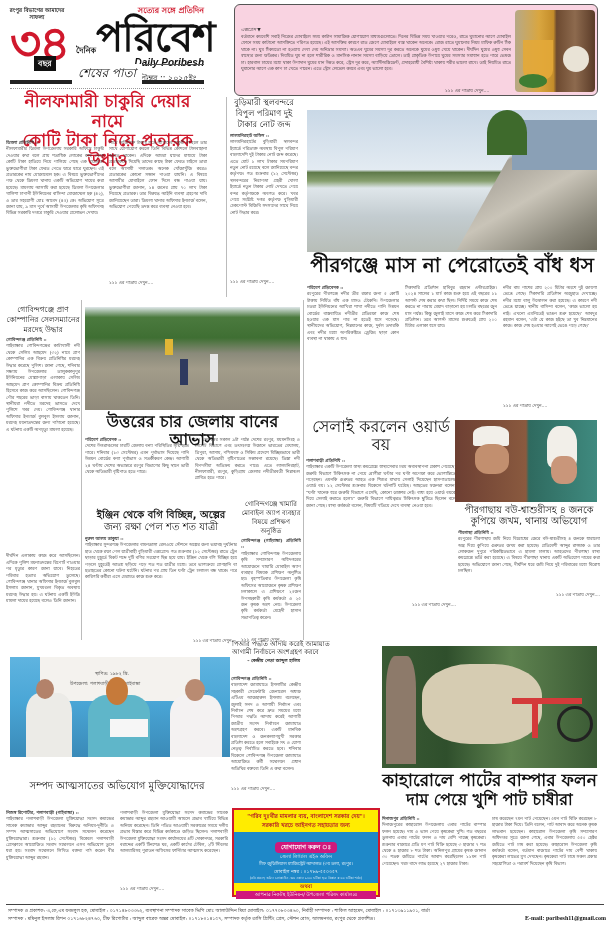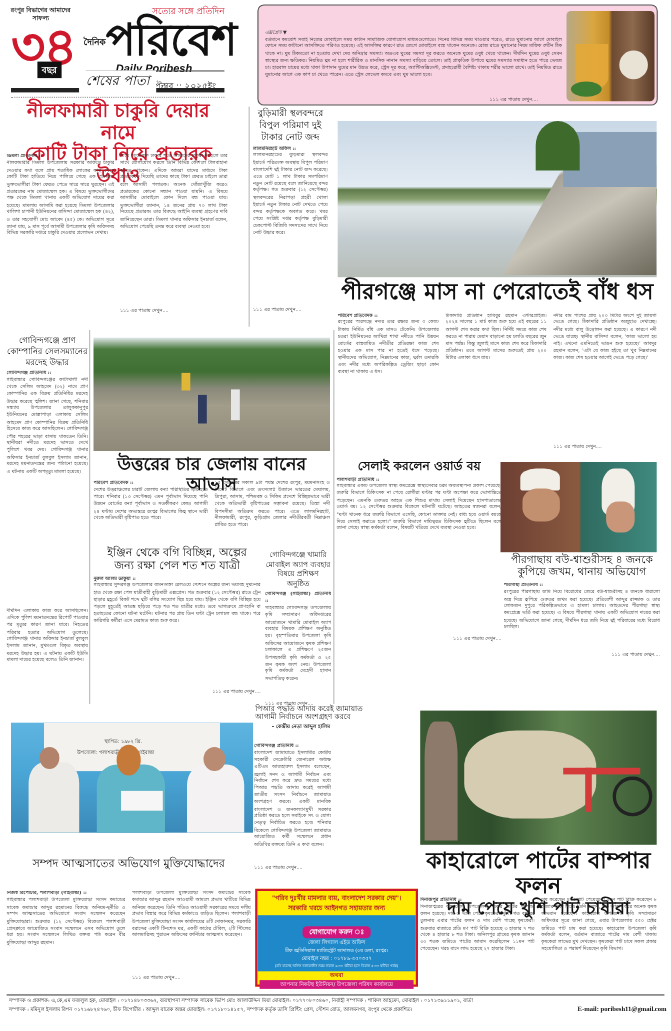--- a/index.html
+++ b/index.html
@@ -10,44 +10,44 @@
   .more { font-size:4.3px; color:#333; }
   .hl { font-family:"DejaVu Sans", sans-serif; text-align:center; color:#111; font-weight:bold; line-height:1.15; }
   .photo { overflow:hidden; }
   .rule { background:#222; }
   
   .tagline-left { font-size:5.5px; line-height:7px; text-align:center; color:#222; font-weight:bold; }
   .years-num { color:#d0182c; font-weight:bold; font-size:48px; line-height:40px; font-family:Liberation Serif, serif; letter-spacing:-2px; }
   .years-tag { background:#111; color:#fff; font-size:8px; padding:1px 4px; font-weight:bold; }
   .brand-main { font-size:40px; font-weight:900; letter-spacing:-1px; color:#111; font-family:"DejaVu Serif", serif; line-height:40px; }
   .brand-sub { font-size:10px; font-style:italic; font-weight:bold; color:#111; font-family:"Liberation Sans", sans-serif; }
-  .brand-tag { font-size:8px; color:#d0182c; font-weight:normal; }
+  .brand-tag { font-size:8px; color:#d0182c; font-weight:bold; }
   .date-line { font-size:8px; color:#222; }
   .section-label { font-size:12px; font-style:italic; color:#111; background:#fff; padding:0 6px; }
   
   .ad-box { border:2px solid #d0182c; }
   .ad-blue { background:#1e88c8; color:#fff; }
   .ad-pill { background:#d0187c; color:#fff; border-radius:4px; }
 </style>
 </head>
 <body>
 
 <div class="abs" style="left:0;top:0;width:205px;height:92px;">
   <div class="abs tagline-left" style="left:8px;top:7px;width:58px;">রংপুর বিভাগের আমাদের সাফল্য</div>
   <div class="abs" style="left:10px;top:24px;width:60px;height:40px;">
     <div class="years-num">৩৪</div>
     <div class="abs years-tag" style="left:24px;top:32px;">বছর</div>
   </div>
   <div class="abs" style="left:76px;top:4px;width:128px;">
     <div class="brand-tag" style="text-align:right;">সত্যের সঙ্গে প্রতিদিন</div>
-    <div style="display:flex;align-items:center;">
+    <div style="display:flex;align-items:flex-end;">
       <span style="font-size:8px;font-weight:bold;margin-top:2px;">দৈনিক</span>
       <span class="brand-main">পরিবেশ</span>
     </div>
-    <div class="brand-sub" style="text-align:center;font-style:italic;">Daily Poribesh</div>
+    <div class="brand-sub" style="text-align:right;font-style:italic;">Daily Poribesh</div>
     <div class="abs rule" style="left:2px;top:60px;width:126px;height:1px;background:#555;"></div>
     <div class="date-line" style="text-align:center;margin-top:4px;">রবিবার :: ১৪ সেপ্টেম্বর :: ২০২৫ইং</div>
   </div>
   <div class="abs" style="left:10px;top:70px;width:194px;height:14px;display:flex;align-items:flex-end;">
     <div class="rule" style="flex:1;height:4px;"></div>
     <span class="section-label">শেষের পাতা</span>
     <div class="rule" style="flex:1;height:4px;"></div>
   </div>
   <div class="abs" style="left:10px;top:88px;width:194px;border-top:1px dotted #999;"></div>
 </div>
@@ -120,36 +120,36 @@
   <div class="abs" style="left:0;top:0;width:104px;">
     <div class="body-text" style="font-weight:bold;">পরিবেশ প্রতিবেদক ::</div>
     <div class="body-text" style="height:46px;">দেশের উত্তরাঞ্চলের চারটি জেলায় বন্যা পরিস্থিতির সৃষ্টি হতে পারে। শনিবার (১৩ সেপ্টেম্বর) এমন পূর্বাভাস দিয়েছে পানি উন্নয়ন বোর্ডের বন্যা পূর্বাভাস ও সতর্কীকরণ কেন্দ্র। আগামী ২৪ ঘণ্টায় দেশের অভ্যন্তরে রংপুর বিভাগের কিছু স্থানে ভারী থেকে অতিভারী বৃষ্টিপাত হতে পারে।</div>
   </div>
   <div class="abs" style="left:110px;top:0;width:105px;">
     <div class="body-text" style="height:54px;">১৫ সেপ্টেম্বর সকাল ৯টা পর্যন্ত দেশের রংপুর, ময়মনসিংহ ও সিলেট বিভাগে এবং তৎসংলগ্ন উজানে ভারতের মেঘালয়, ত্রিপুরা, আসাম, পশ্চিমবঙ্গ ও সিকিম প্রদেশে বিচ্ছিন্নভাবে ভারী থেকে অতিভারী বৃষ্টিপাতের সম্ভাবনা রয়েছে। তিস্তা নদী বিপদসীমা অতিক্রম করতে পারে। এতে লালমনিরহাট, নীলফামারী, রংপুর, কুড়িগ্রাম জেলার নদীতীরবর্তী নিম্নাঞ্চল প্লাবিত হতে পারে।</div>
   </div>
 </div>
 
 <div class="abs" style="left:85px;top:497px;width:152px;height:150px;">
-  <div class="hl" style="font-size:10px;font-weight:normal;">ইঞ্জিন থেকে বগি বিচ্ছিন্ন, অল্পের</div>
+  <div class="hl" style="font-size:10px;font-weight:bold;margin-top:12px;">ইঞ্জিন থেকে বগি বিচ্ছিন্ন, অল্পের</div>
   <div class="hl" style="font-size:10px;font-weight:normal;">জন্য রক্ষা পেল শত শত যাত্রী</div>
   <div class="body-text" style="font-weight:bold;margin-top:4px;">নুরুল আলম ডাকুয়া ::</div>
   <div class="body-text" style="height:96px;">গাইবান্ধার সুন্দরগঞ্জ উপজেলার বামনডাঙ্গা রেলওয়ে স্টেশনে অল্পের জন্য ভয়াবহ দুর্ঘটনার হাত থেকে রক্ষা পেল যাত্রীবাহী বুড়িমারী এক্সপ্রেস। গত শুক্রবার (১২ সেপ্টেম্বর) রাতে ট্রেন ছাড়ার মুহূর্তে বিকট শব্দে দুটি বগির সংযোগ ছিন্ন হয়ে যায়। ইঞ্জিন থেকে বগি বিচ্ছিন্ন হয়ে পড়লে মুহূর্তেই আতঙ্ক ছড়িয়ে পড়ে শত শত যাত্রীর মধ্যে। তবে ভাগ্যক্রমে প্রাণহানি বা হতাহতের কোনো ঘটনা ঘটেনি। ঘটনার পর প্রায় তিন ঘণ্টা ট্রেন চলাচল বন্ধ থাকে। পরে কারিগরি কর্মীরা এসে মেরামত কাজ শুরু করে।</div>
   <div class="more" style="text-align:right;">১১১ এর পাতায় দেখুন....</div>
 </div>
 
 <div class="abs" style="left:241px;top:500px;width:60px;height:140px;">
   <div class="hl" style="font-size:6.6px;line-height:9px;font-weight:normal;">গোবিন্দগঞ্জে খামারি মোবাইল অ্যাপ ব্যবহার বিষয়ে প্রশিক্ষণ অনুষ্ঠিত</div>
   <div class="body-text" style="font-weight:bold;margin-top:2px;">গোবিন্দগঞ্জ (গাইবান্ধা) প্রতিনিধি ::</div>
   <div class="body-text" style="height:86px;">গাইবান্ধার গোবিন্দগঞ্জ উপজেলায় কৃষি সম্প্রসারণ অধিদপ্তরের আয়োজনে খামারি মোবাইল অ্যাপ ব্যবহার বিষয়ক প্রশিক্ষণ অনুষ্ঠিত হয়। বৃহস্পতিবার উপজেলা কৃষি অফিসের আয়োজনে কৃষক প্রশিক্ষণ চলাকালে এ প্রশিক্ষণে ২৫জন উপসহকারী কৃষি কর্মকর্তা ও ২৫ জন কৃষক অংশ নেয়। উপজেলা কৃষি কর্মকর্তা মেহেদী হাসান সভাপতিত্ব করেন।</div>
   <div class="more">১১১ এর পাতায় দেখুন....</div>
 </div>
 
 <div class="abs" style="left:306px;top:418px;width:150px;height:185px;">
-  <div class="hl" style="font-size:11px;font-weight:bold;">সেলাই করলেন ওয়ার্ড বয়</div>
+  <div class="hl" style="font-size:16px;font-weight:normal;">সেলাই করলেন ওয়ার্ড বয়</div>
   <div class="body-text" style="font-weight:bold;margin-top:3px;">পলাশবাড়ী প্রতিনিধি ::</div>
   <div class="body-text" style="height:138px;">গাইবান্ধার একটি উপজেলা স্বাস্থ্য কমপ্লেক্সে স্বাস্থ্যসেবার চরম অব্যবস্থাপনা প্রকাশ পেয়েছে। জরুরি বিভাগে চিকিৎসক না পেয়ে রোগীরা ঘণ্টার পর ঘণ্টা অপেক্ষা করে ভোগান্তিতে পড়েছেন। এমনকি গুরুতর আহত এক শিশুর মাথায় সেলাই দিয়েছেন হাসপাতালের ওয়ার্ড বয়। ১২ সেপ্টেম্বর শুক্রবার বিকেলে ঘটনাটি ঘটেছে। আহতের স্বজনরা বলেন, "ঘণ্টা খানেক ধরে জরুরি বিভাগে এসেছি, কোনো ডাক্তার নেই। বাধ্য হয়ে ওয়ার্ড বয়কে দিয়ে সেলাই করাতে হলো।" জরুরি বিভাগে দায়িত্বরত চিকিৎসক ছুটিতে ছিলেন বলে জানা গেছে। স্বাস্থ্য কর্মকর্তা বলেন, বিষয়টি খতিয়ে দেখে ব্যবস্থা নেওয়া হবে।</div>
   <div class="more" style="text-align:right;">১১১ এর পাতায় দেখুন....</div>
 </div>
 
 <div class="abs photo" style="left:455px;top:420px;width:142px;height:82px;background:linear-gradient(90deg,#6d3f33 0%,#8a5a3f 50%,#2f6a5f 52%,#3f8a7f 100%);" title="two-injured-women-bandaged-photo">
   <div style="position:absolute;left:18px;top:6px;width:36px;height:20px;background:#f2efe9;border-radius:40% 40% 10% 10%;"></div>
   <div style="position:absolute;left:20px;top:24px;width:34px;height:30px;background:#c28f6f;border-radius:40%;"></div>
   <div style="position:absolute;left:92px;top:6px;width:30px;height:42px;background:#f2efe9;border-radius:40% 40% 20% 20%;"></div>
   <div style="position:absolute;left:96px;top:36px;width:26px;height:28px;background:#c9967a;border-radius:40%;"></div>
@@ -187,21 +187,21 @@
 </div>
 
 <div class="abs photo" style="left:382px;top:646px;width:215px;height:122px;background:linear-gradient(90deg,#3a5a34 0%,#2f4f2c 30%,#5f8350 60%,#3a5a34 100%);" title="farmer-with-jute-bundles-on-van-photo">
   <div style="position:absolute;left:4px;top:10px;width:30px;height:108px;background:#8d7a6a;border-radius:30% 30% 0 0;"></div>
   <div style="position:absolute;left:40px;top:18px;width:120px;height:80px;background:#d6ccb2;border-radius:40%;"></div>
   <div style="position:absolute;left:130px;top:52px;width:70px;height:6px;background:#d43a3a;"></div>
   <div style="position:absolute;left:150px;top:52px;width:6px;height:40px;background:#d43a3a;"></div>
   <div style="position:absolute;left:175px;top:60px;width:36px;height:36px;border:3px solid #222;border-radius:50%;"></div>
 </div>
 <div class="abs" style="left:382px;top:771px;width:215px;height:125px;">
-  <div class="hl" style="font-size:20px;">কাহারোলে পাটের বাম্পার ফলন</div>
+  <div class="hl" style="font-size:17px;">কাহারোলে পাটের বাম্পার ফলন</div>
   <div class="hl" style="font-size:16px;">দাম পেয়ে খুশি পাট চাষীরা</div>
   <div class="abs" style="left:0;top:45px;width:104px;">
     <div class="body-text" style="font-weight:bold;">দিনাজপুর প্রতিনিধি ::</div>
     <div class="body-text" style="height:72px;">দিনাজপুরের কাহারোল উপজেলায় এবার পাটের বাম্পার ফলন হয়েছে। দাম ও ভাল পেয়ে কৃষকেরা খুশি। গত বছরের তুলনায় এবার পাটের ফলন ও দাম বেশি পাচ্ছে কৃষকেরা। শুক্রবার বাজারে প্রতি মণ পাট বিক্রি হয়েছে ৩ হাজার ৭ শত থেকে ৪ হাজার ৮ শত টাকা। অনিলপুর গ্রামের কৃষক জানান ৩০ শতক জমিতে পাটের আবাদ করেছিলেন ১১মন পাট পেয়েছেন। খরচ বাদে লাভ হয়েছে ২৭ হাজার টাকা।</div>
   </div>
   <div class="abs" style="left:110px;top:45px;width:105px;">
     <div class="body-text" style="height:78px;">চাষ করেছেন ৭মন পাট পেয়েছেন। ৫মন পাট বিক্রি করেছেন ৮ হাজার টাকা দিয়ে। তিনি বলেন, পাট আবাদ করে অনেক কৃষক লাভবান হয়েছেন। কাহারোল উপজেলা কৃষি সম্প্রসারণ অধিদপ্তর সূত্রে জানা গেছে, এবার উপজেলায় ৫৫০ হেক্টর জমিতে পাট চাষ করা হয়েছে। কাহারোল উপজেলা কৃষি কর্মকর্তা বলেন, বর্তমান বাজারে পাটের দাম বেশী থাকায় কৃষকেরা লাভের মুখ দেখছেন। কৃষকেরা পাট চাষে সকল প্রকার সহযোগিতা ও পরামর্শ দিয়েছেন কৃষি বিভাগ।</div>
   </div>
 </div>
 

